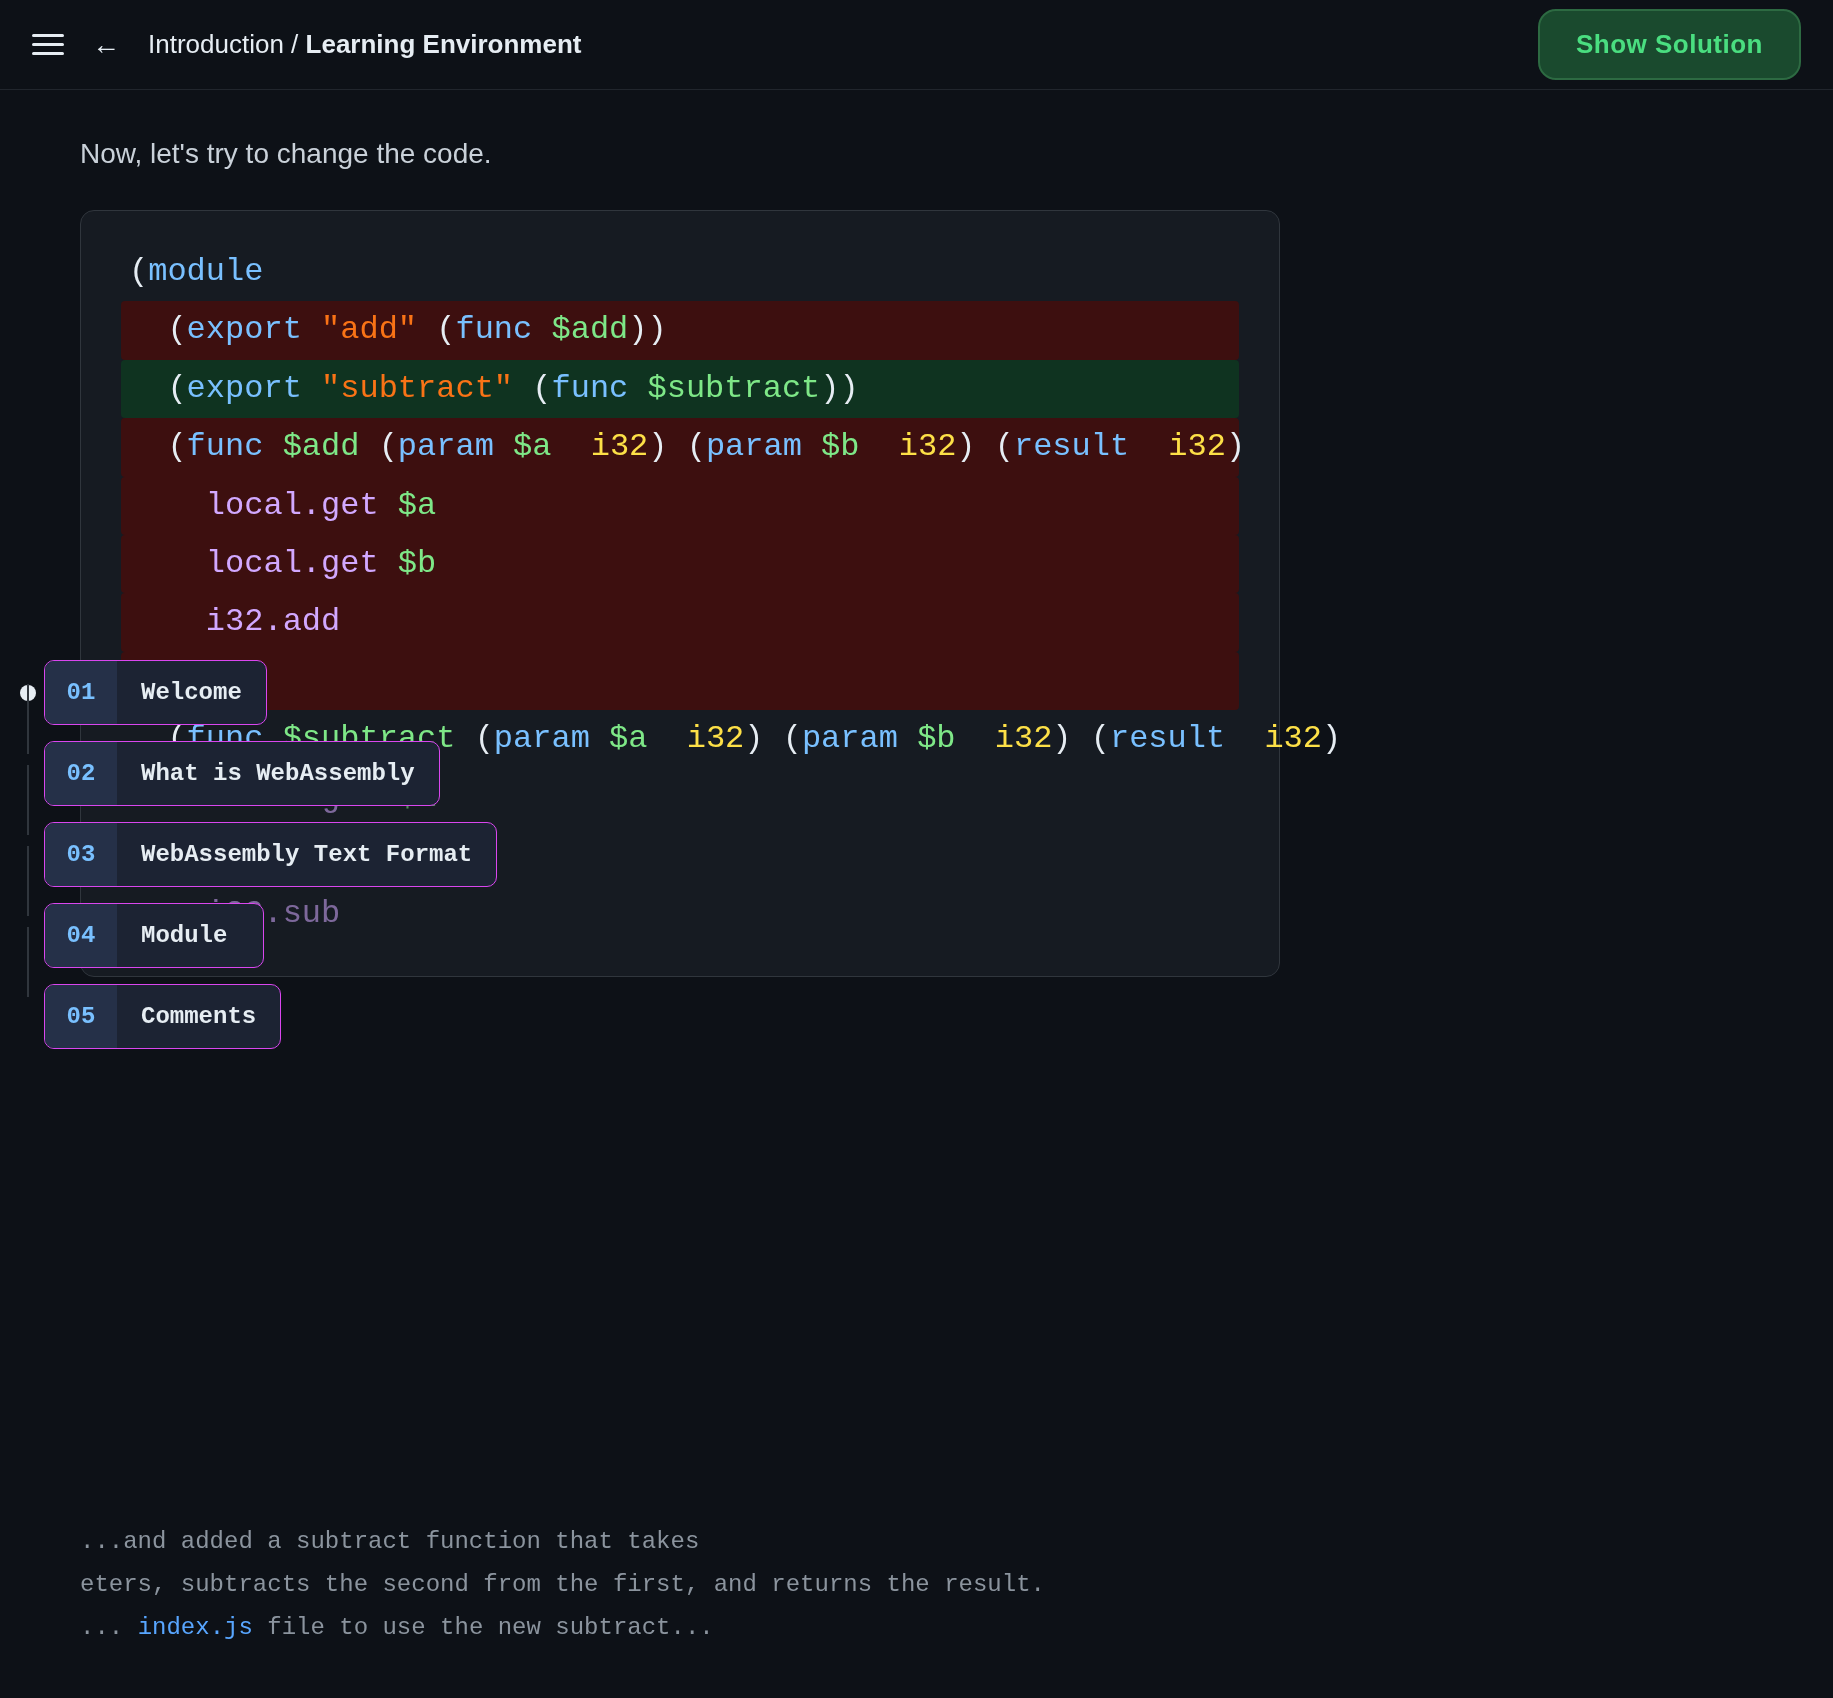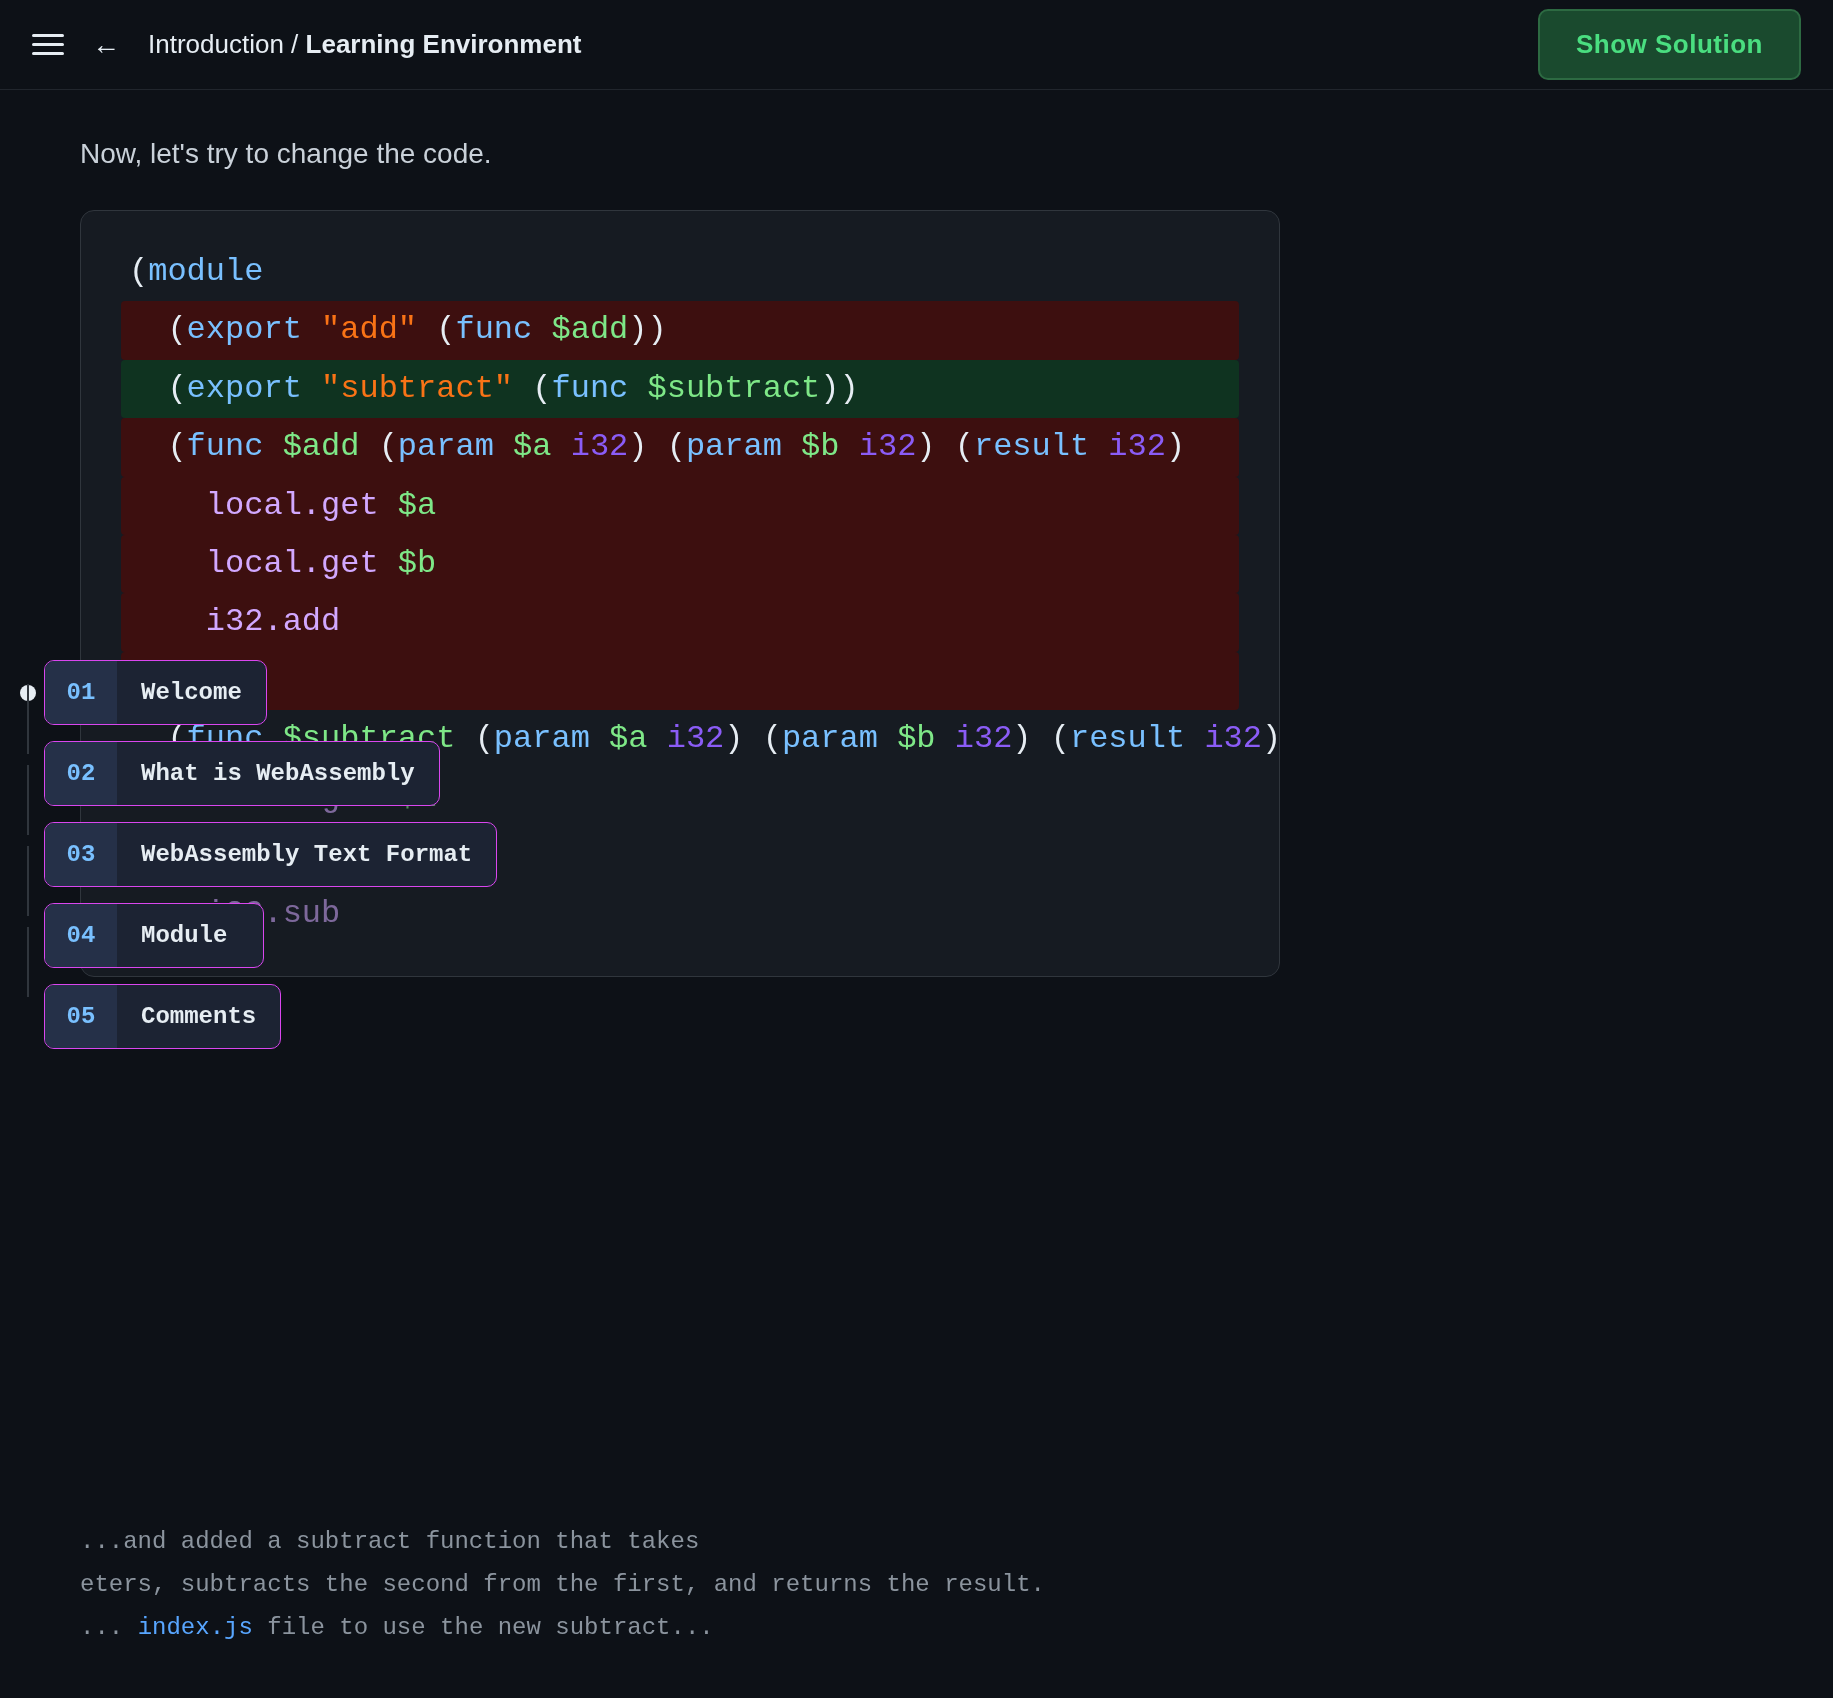--- a/index.html
+++ b/index.html
@@ -59,21 +59,21 @@
     }
 
     .breadcrumb .current {
       font-weight: 700;
     }
 
     .show-solution-btn {
       background-color: #1a4a2e;
       color: #4ade80;
       border: 2px solid #2d6a42;
-      border-radius: 10px;
+      border-radius: 18px;
       padding: 18px 36px;
       font-size: 26px;
       font-weight: 600;
       cursor: pointer;
       letter-spacing: 0.5px;
     }
 
     
     .main-content {
       padding: 48px 80px 8px 80px;
@@ -115,21 +115,21 @@
     }
 
     .code-line.dim {
       opacity: 0.55;
     }
 
     
     .kw { color: #79c0ff; }         
     .str { color: #f97316; }        
     .var { color: #7ee787; }        
-    .type { color: #8b5cf6; }       
+    .type { color: #fde047; margin-left: 20px; }       
     .fn-name { color: #d2a8ff; }    
     .paren { color: #e6edf3; }
 
     
     .sidebar-nav {
       position: absolute;
       left: 0;
       top: 660px;
       display: flex;
       flex-direction: column;

